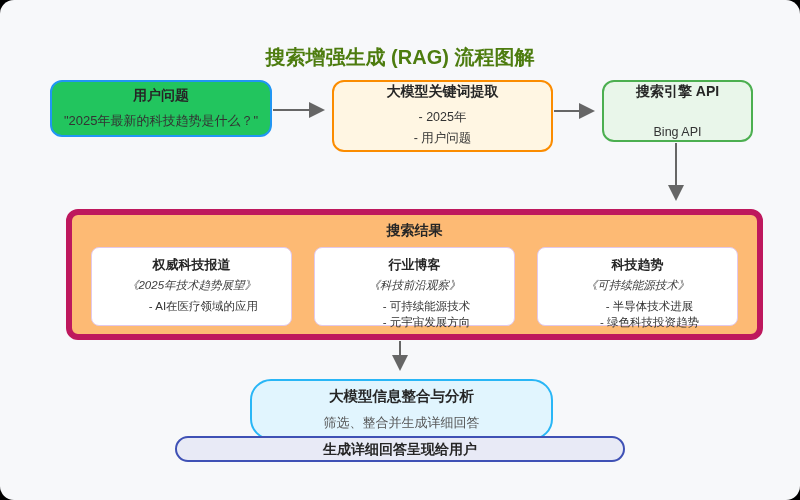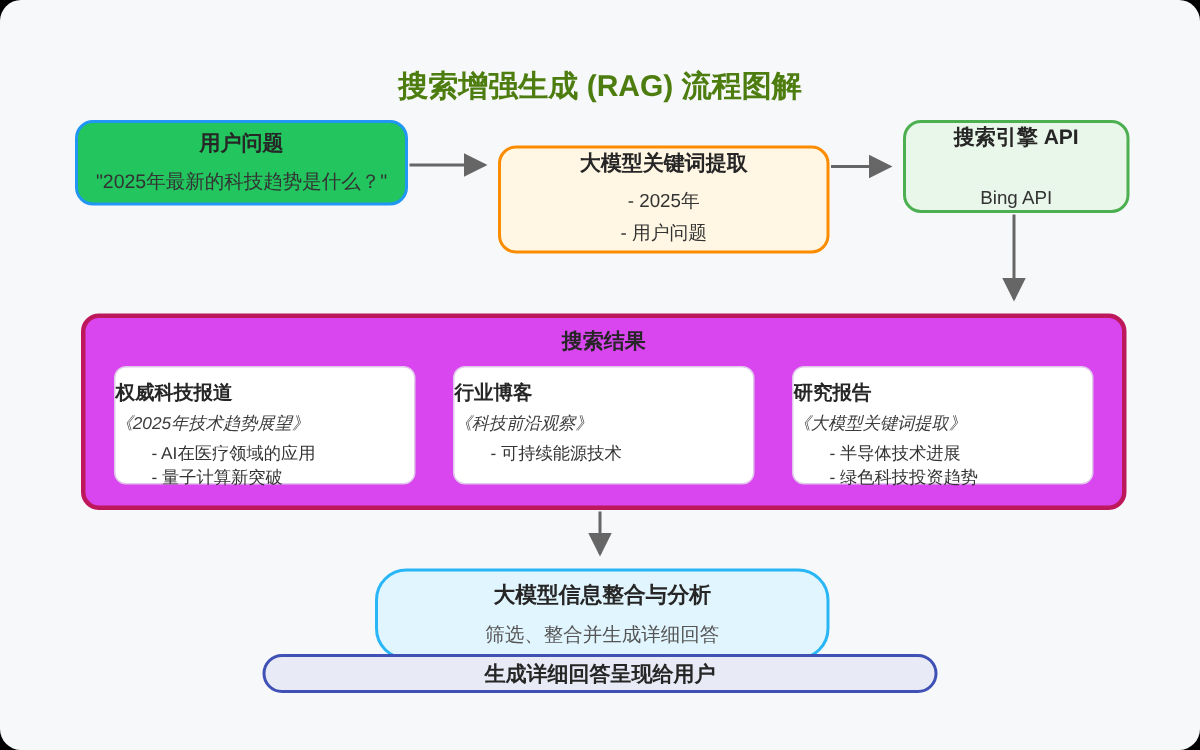--- a/index.html
+++ b/index.html
@@ -20,37 +20,37 @@
     border-radius:12px;
   }
   .node-title { font-weight:bold; font-size:14px; color:#262626; }
   .node-body  { font-size:13px; color:#333; }
 
   .box-user { left:50px; top:80px; width:222px; height:57px;
     background:#22c55e; border:2px solid #2196f3; }
   .box-user .node-body { margin-top:7px; }
 
   .box-keywords { left:332px; top:80px; width:221px; height:72px;
-    background:#fff6e3; border:2px solid #fb8c00;margin-top:17px; }
+    background:#fff6e3; border:2px solid #fb8c00; }
   .box-keywords .kw-item { font-size:12.5px; color:#333; line-height:21px; }
   .box-keywords .node-title { margin-bottom:6px; }
 
   .box-search { left:602px; top:80px; width:151px; height:62px;
     background:#e9f6ea; border:2px solid #4caf50;align-items:center; }
   .box-search .node-body { font-size:12.5px; margin-top:24px; }
 
-  .box-results { left:54px; top:209px; width:697px; height:131px;
-    background:#d946ef; border:3px solid #be185d;
+  .box-results { left:66px; top:209px; width:697px; height:131px;
+    background:#fdba74; border:6px solid #be185d;
     display:block; position:absolute; border-radius:12px; }
   .results-title { text-align:center; font-weight:bold; font-size:14px; padding-top:7px; color:#262626; }
   .cards { display:flex; justify-content:space-between; padding:0 19px; margin-top:7px; }
   .card {
     width:201px; height:79px; background:#ffffff;
     border:1px solid #e1c8eb; border-radius:8px;
-    text-align:left; padding-top:8px;
+    text-align:center; padding-top:8px;
   }
   .card-title  { font-weight:bold; font-size:13px; color:#262626; }
   .card-source { font-style:italic; font-size:11.5px; color:#3c3c3c; margin-top:4px; }
   .card-item   { font-size:11.5px; color:#333; line-height:16px;margin-left:24px; }
   .card-items  { margin-top:5px; }
 
   .box-integrate { left:250px; top:379px; width:303px; height:61px;
     background:#e1f5fe; border:2px solid #29b6f6; border-radius:21px; }
   .box-integrate .node-title { font-size:14.5px; }
   .box-integrate .node-body  { margin-top:8px; color:#555; }
@@ -97,35 +97,35 @@
 
   <div class="node box-results">
     <div class="results-title">搜索结果</div>
     <div class="cards">
 
       <div class="card">
         <div class="card-title">权威科技报道</div>
         <div class="card-source">《2025年技术趋势展望》</div>
         <div class="card-items">
           <div class="card-item">- AI在医疗领域的应用</div>
-          <div class="card-item">- 量子计算新突破</div>
         </div>
       </div>
 
       <div class="card">
         <div class="card-title">行业博客</div>
         <div class="card-source">《科技前沿观察》</div>
         <div class="card-items">
           <div class="card-item">- 可持续能源技术</div>
+          <div class="card-item">- 元宇宙发展方向</div>
         </div>
       </div>
 
       <div class="card">
-        <div class="card-title">研究报告</div>
-        <div class="card-source">《大模型关键词提取》</div>
+        <div class="card-title">科技趋势</div>
+        <div class="card-source">《可持续能源技术》</div>
         <div class="card-items">
           <div class="card-item">- 半导体技术进展</div>
           <div class="card-item">- 绿色科技投资趋势</div>
         </div>
       </div>
 
     </div>
   </div>
 
   <div class="node box-integrate">

